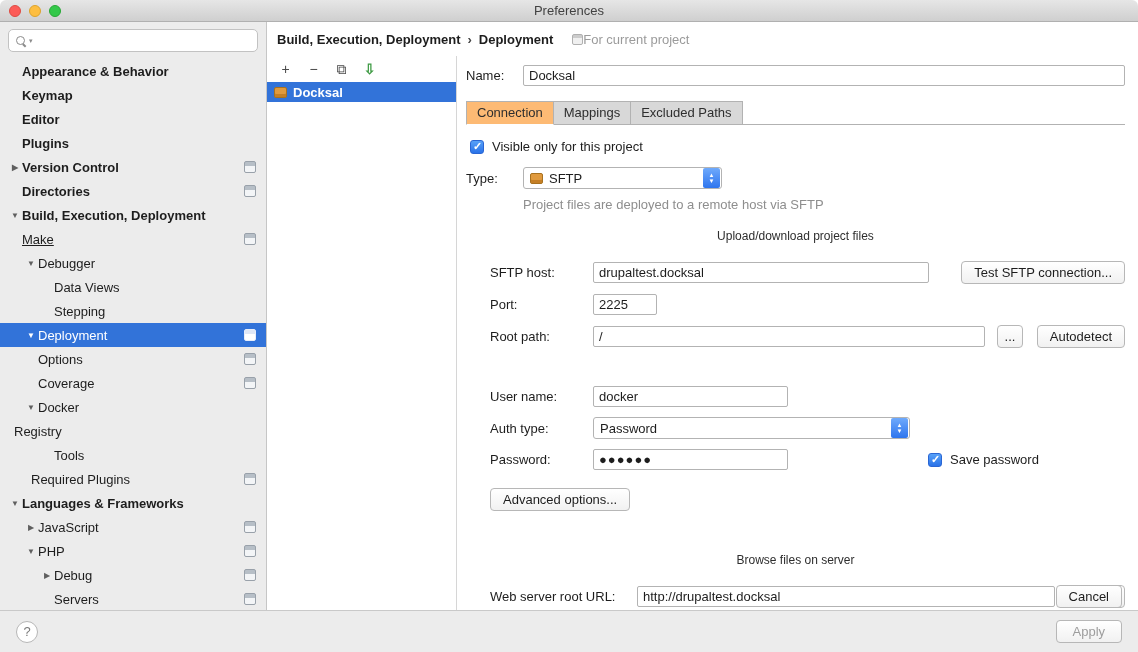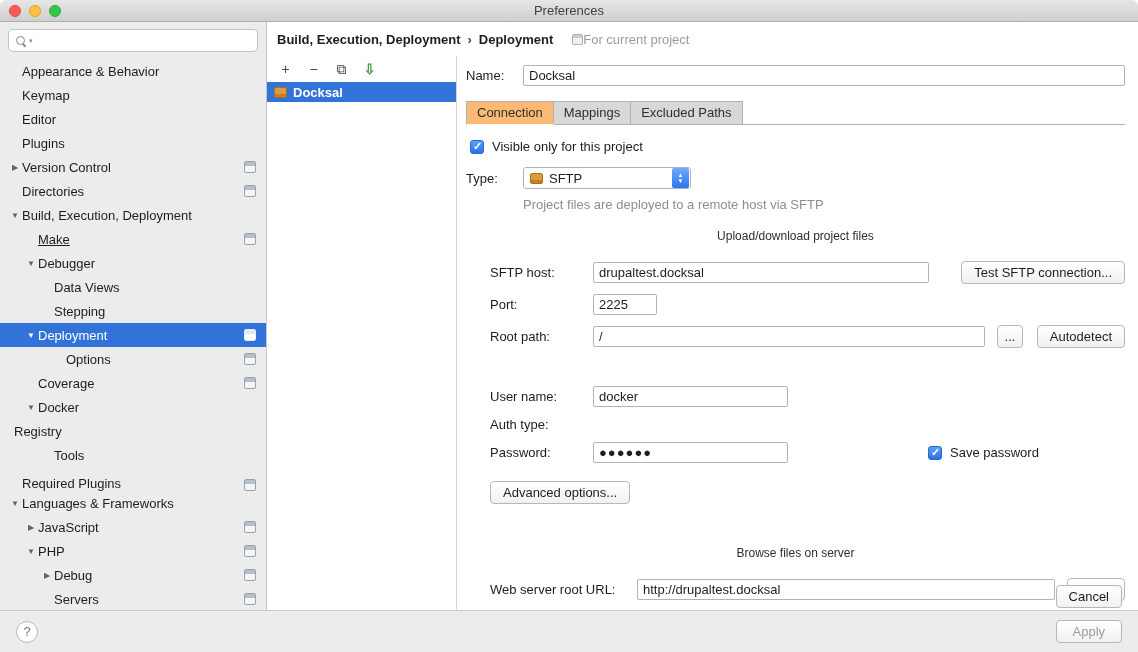--- a/index.html
+++ b/index.html
@@ -46,21 +46,21 @@
   }
   .mag-icon::after {
     content:""; position:absolute; left:8px; top:8px; width:4px; height:1.5px;
     background:#8b8b8b; transform:rotate(45deg); transform-origin:left center;
   }
   .mag-caret { font-size:7px; color:#8b8b8b; }
   .search-input { border:none; outline:none; flex:1; font:13px "Liberation Sans",sans-serif; background:transparent; }
   .tree { flex:1; overflow:hidden; padding-top:3px; }
   .tree-row { height:24px; display:flex; align-items:center; cursor:default; width:100%; }
   .tree-row .arrow { width:14px; flex:none; text-align:center; font-size:8px; color:#5f5f5f; }
-  .tree-row.bold { font-weight:normal; }
+  .tree-row.bold { font-weight:bold; }
   .tree-row.selected { background:#3273d9; color:#fff; }
   .tree-row.selected .arrow { color:#fff; }
   .tree-label { white-space:nowrap; }
   .proj-icon {
     margin-left:auto; margin-right:10px; width:12px; height:12px; flex:none;
     border:1px solid #99a1aa; border-radius:2px;
     background: linear-gradient(#b7bfc7 0 4px, #f3f5f7 4px);
   }
   .tree-row.selected .proj-icon { border-color:#e6edfa; background: linear-gradient(#dfe7f6 0 4px, #ffffff 4px); }
 
@@ -108,21 +108,21 @@
   .tab-content { padding-top:14px; }
 
   .checkbox { width:14px; height:14px; flex:none; border-radius:3px; position:relative;
     background:linear-gradient(#57a1f8,#2a72e8); border:1px solid #2a66d4; }
   .checkbox::after { content:"✓"; position:absolute; left:2px; top:-1px; color:#fff; font-size:11px; font-weight:bold; }
   .cb-row { display:flex; align-items:center; gap:8px; margin-left:4px; }
 
   .type-row { margin-top:13px; }
   .combo { height:22px; border:1px solid #b3b3b3; border-radius:3px; background:#fff;
     display:flex; align-items:center; gap:6px; padding-left:6px; }
-  .combo-type { width:168px; }
+  .combo-type { width:199px; }
   .combo-auth { width:317px; }
   .stepper { margin-left:auto; width:17px; height:20px; flex:none;
     background:linear-gradient(#6faafc,#2e75ee); border-radius:2px;
     display:flex; flex-direction:column; align-items:center; justify-content:center;
     color:#fff; font-size:6px; line-height:6px; margin-right:1px; }
   .help-text { color:#8e8e8e; margin:8px 0 0 57px; }
 
   .section { display:flex; align-items:center; gap:8px; margin-top:17px;flex-direction:column; }
   .sec-label { flex:none; font-size:12px; color:#2e2e2e; }
   .sec-line { flex:1; height:1px; background:#dcdcdc; }
@@ -204,21 +204,21 @@
           </div>
           <div class="tree-row bold" style="padding-left: 8px;">
             <span class="arrow"></span>
             <span class="tree-label">Directories</span>
             <span class="proj-icon"></span>
           </div>
           <div class="tree-row bold" style="padding-left: 8px;">
             <span class="arrow">▼</span>
             <span class="tree-label">Build, Execution, Deployment</span>
           </div>
-          <div class="tree-row" style="padding-left: 24px; text-decoration: underline;">
+          <div class="tree-row" style="padding-left: 8px; text-decoration: underline;">
             <span class="arrow"></span>
             <span class="tree-label">Make</span>
             <span class="proj-icon"></span>
           </div>
           <div class="tree-row" style="padding-left: 24px;">
             <span class="arrow">▼</span>
             <span class="tree-label">Debugger</span>
           </div>
           <div class="tree-row" style="padding-left: 40px;">
             <span class="arrow"></span>
@@ -226,21 +226,21 @@
           </div>
           <div class="tree-row" style="padding-left: 40px;">
             <span class="arrow"></span>
             <span class="tree-label">Stepping</span>
           </div>
           <div class="tree-row selected" style="padding-left: 24px;">
             <span class="arrow">▼</span>
             <span class="tree-label">Deployment</span>
             <span class="proj-icon"></span>
           </div>
-          <div class="tree-row" style="padding-left: 32px; gap: 20px;">
+          <div class="tree-row" style="padding-left: 24px;">
             <span class="arrow"></span>
             <span class="tree-label">Options</span>
             <span class="proj-icon"></span>
           </div>
           <div class="tree-row" style="padding-left: 24px;">
             <span class="arrow"></span>
             <span class="tree-label">Coverage</span>
             <span class="proj-icon"></span>
           </div>
           <div class="tree-row" style="padding-left: 24px;">
@@ -248,21 +248,21 @@
             <span class="tree-label">Docker</span>
           </div>
           <div class="tree-row" style="">
             <span class="arrow"></span>
             <span class="tree-label">Registry</span>
           </div>
           <div class="tree-row" style="padding-left: 40px;">
             <span class="arrow"></span>
             <span class="tree-label">Tools</span>
           </div>
-          <div class="tree-row" style="padding-left: 8px; align-items: flex-end;">
+          <div class="tree-row" style="padding-left: 17px;">
             <span class="arrow"></span>
             <span class="tree-label">Required Plugins</span>
             <span class="proj-icon"></span>
           </div>
           <div class="tree-row bold" style="padding-left: 8px;">
             <span class="arrow">▼</span>
             <span class="tree-label">Languages &amp; Frameworks</span>
           </div>
           <div class="tree-row" style="padding-left: 24px;">
             <span class="arrow">▶</span>
@@ -372,20 +372,27 @@
               <button class="btn right">Autodetect</button>
             </div>
 
             <div class="frow field-row gap-lg">
               <span class="flabel w103">User name:</span>
               <input class="text in-user" value="docker" style="">
             </div>
 
             <div class="frow field-row">
               <span class="flabel w103">Auth type:</span>
+              <div class="combo combo-auth">
+                <span>Password</span>
+                <span class="stepper">
+                    <span>▲</span>
+                    <span>▼</span>
+                  </span>
+              </div>
             </div>
 
             <div class="frow field-row">
               <span class="flabel w103">Password:</span>
               <input class="text in-pass" value="●●●●●●" style="">
               <span class="savepw">
                 <span class="checkbox"></span>
                 <span>Save password</span>
               </span>
             </div>

